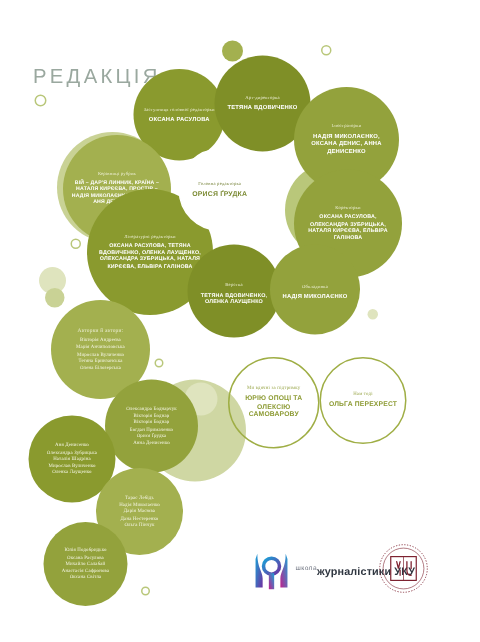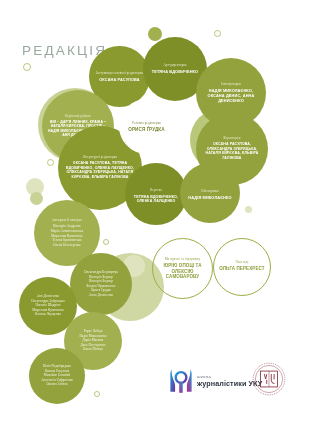--- a/index.html
+++ b/index.html
@@ -55,21 +55,21 @@
     font-family:"Liberation Sans", sans-serif;font-weight:400;
   }
 
   
   .thanks .role{color:#8d9b34;font-size:3.2px;}
   .thanks .names{color:#8d9b34;font-size:4.5px;line-height:1.3;}
 
   
   #logo-school{position:absolute;left:168px;top:368px;display:flex;align-items:center;gap:3px;}
   #logo-school .mark{width:26px;height:26px;}
-  #logo-school .words{display:flex;flex-direction:column;line-height:1;}
+  #logo-school .words{display:flex;flex-direction:row;line-height:1;}
   #logo-school .w1{font-size:4.4px;color:#6f7480;letter-spacing:.3px;}
   #logo-school .w2{font-size:7.2px;color:#2f3640;font-weight:bold;letter-spacing:.1px;}
   #logo-ucu{position:absolute;left:252px;top:362px;width:34px;height:34px;}
 </style>
 </head>
 <body>
 
 <div class="stage">
 
   <div class="circ c-olive-l" style="left:148px;top:27px;width:14px;height:14px;"></div>

